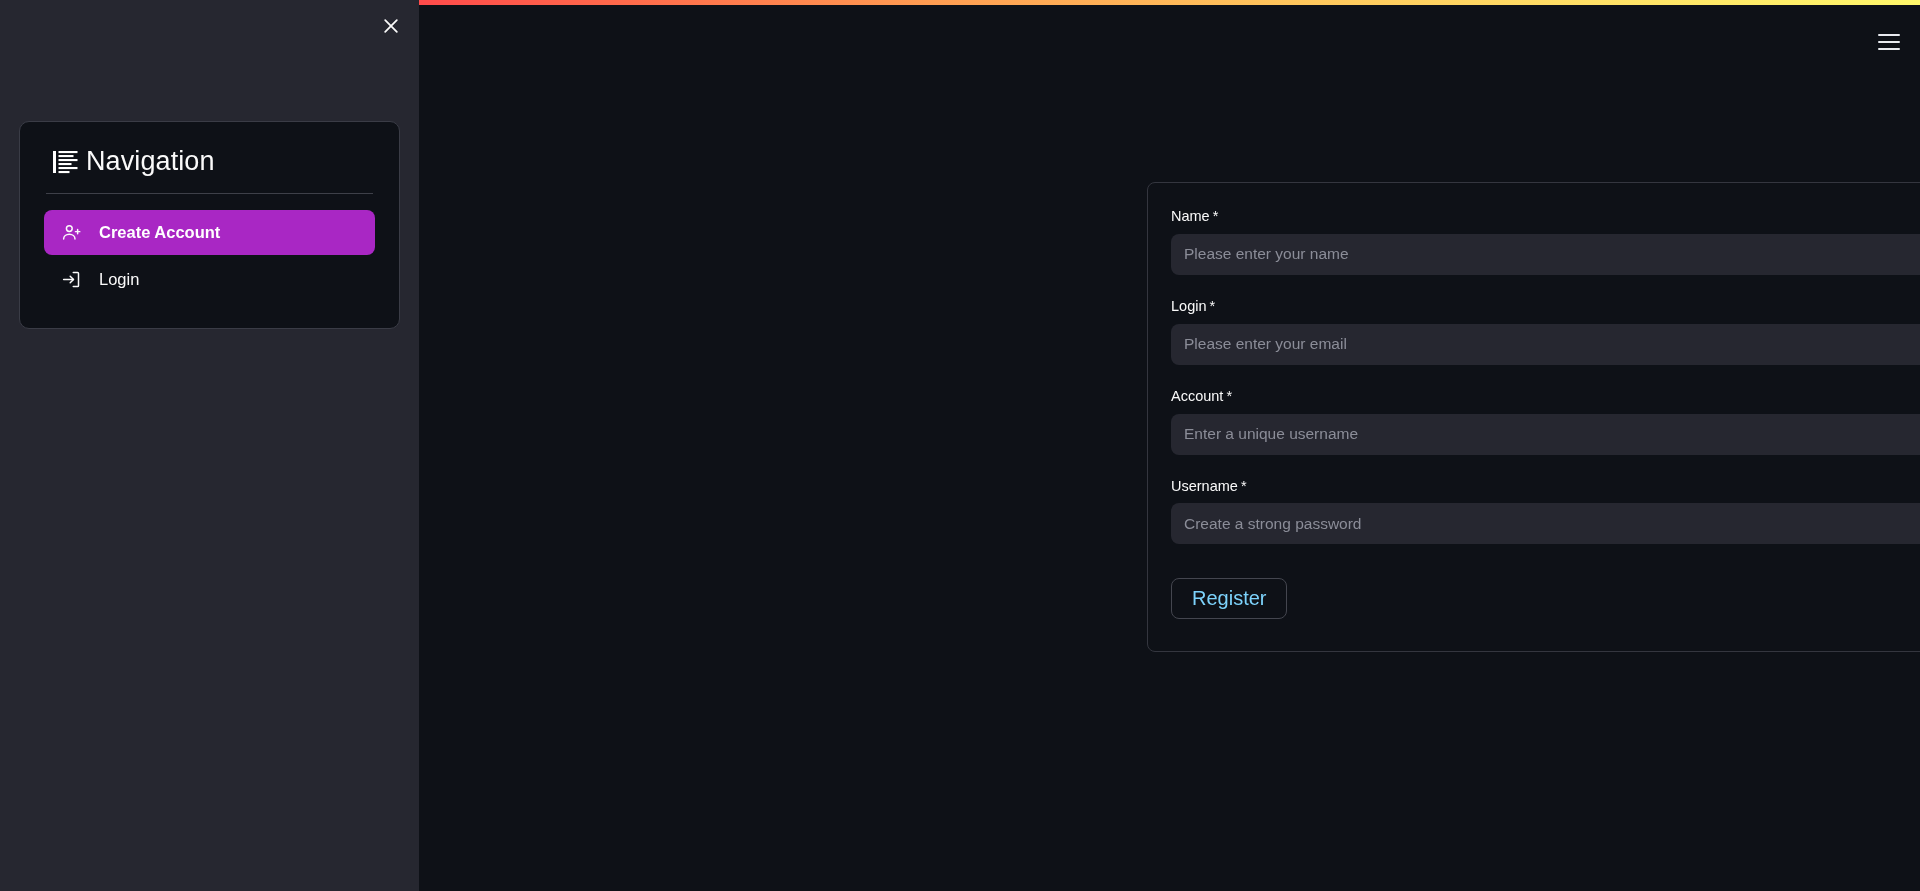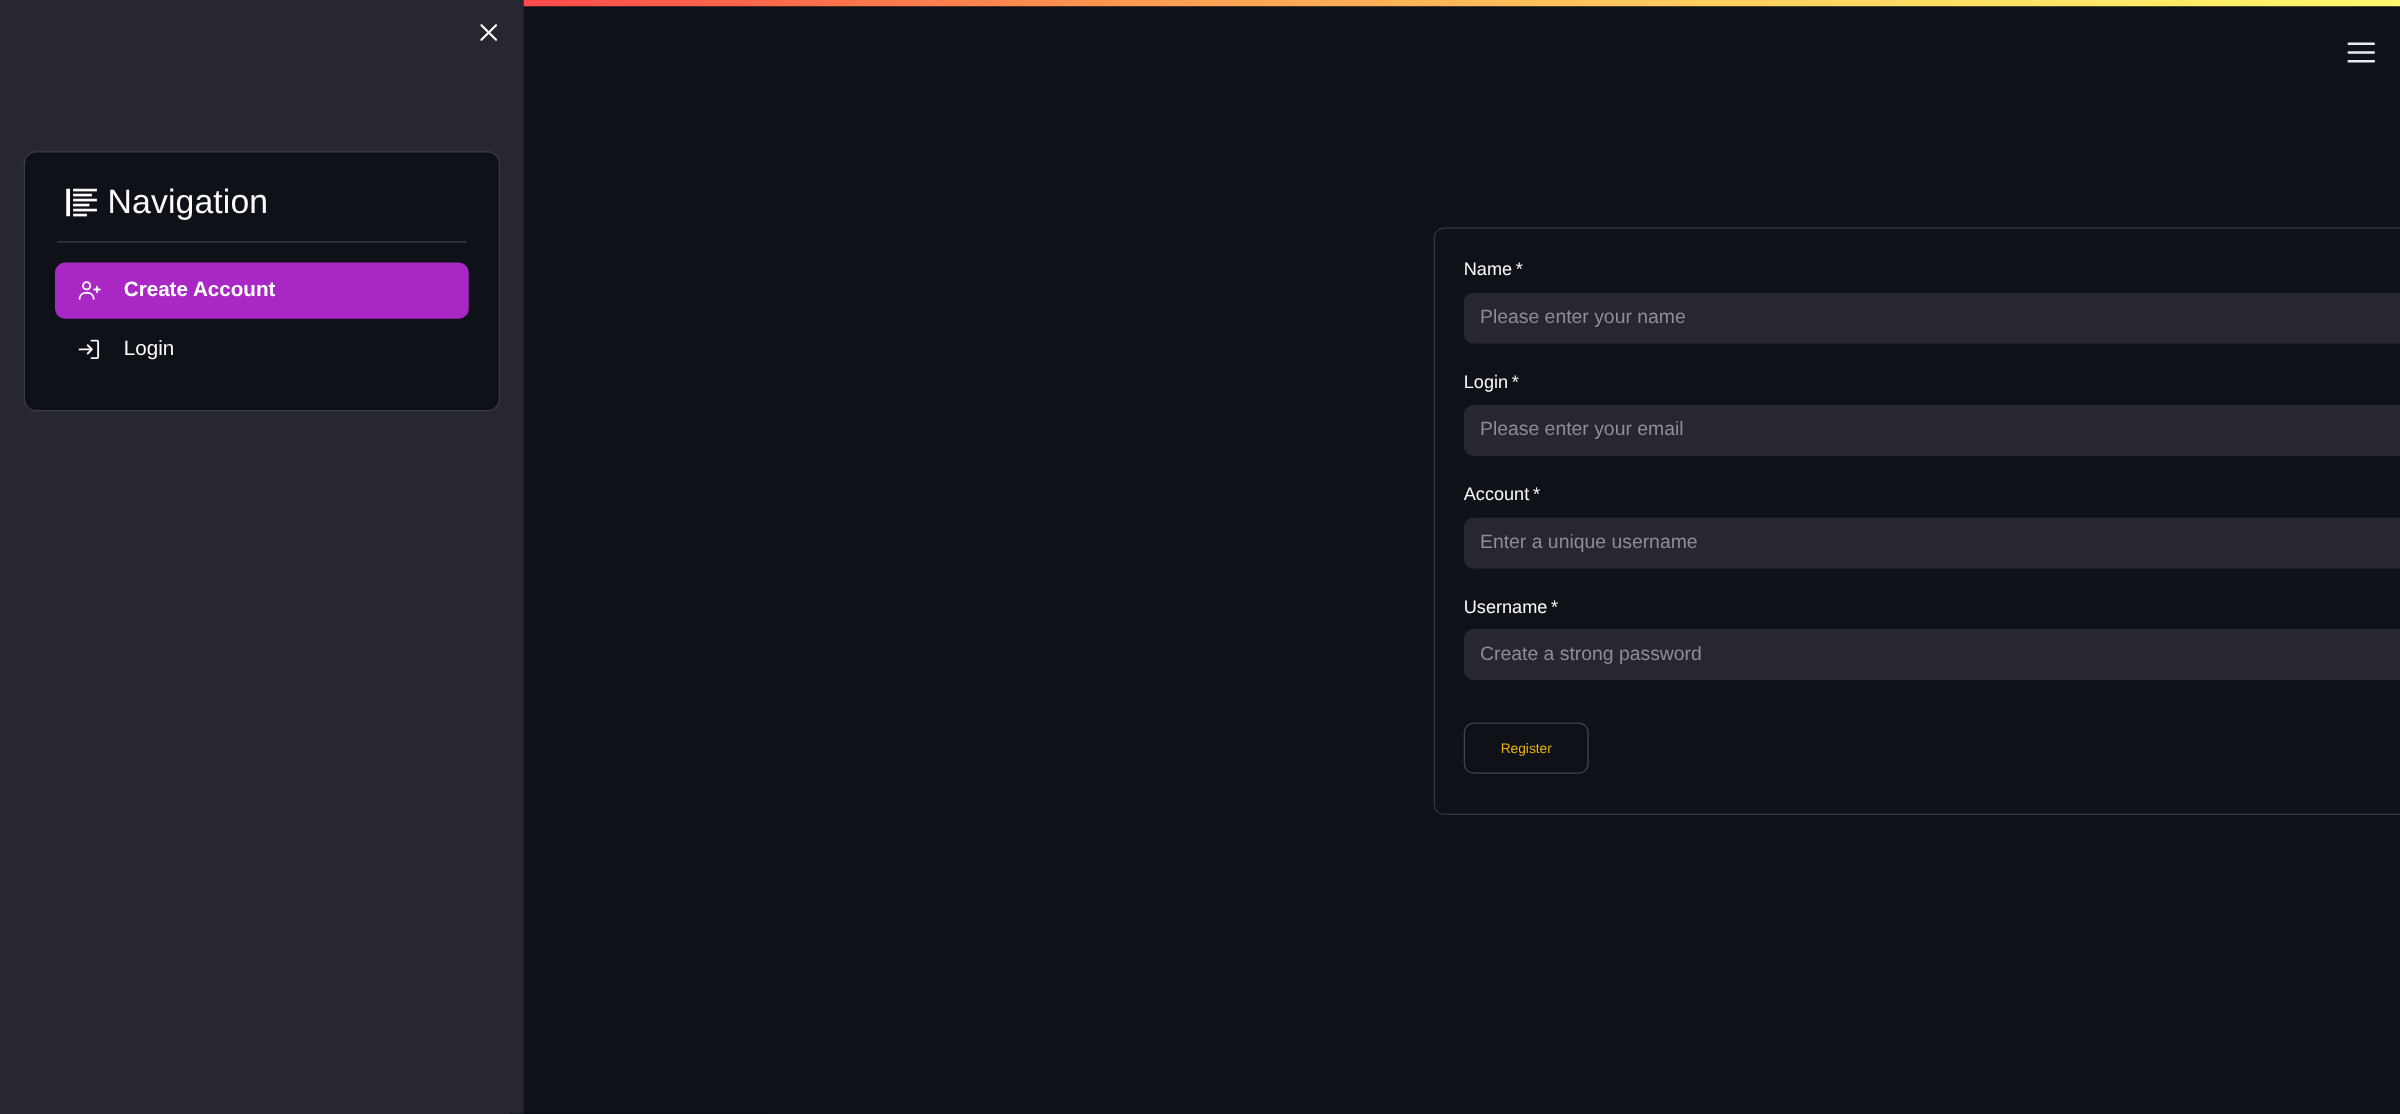--- a/index.html
+++ b/index.html
@@ -196,24 +196,24 @@
   }
   .text-input::placeholder { color: #8b8d98; }
   .text-input.has-icon { padding-right: 46px; }
 
   .form-actions { margin-top: 34px; }
   .register-btn {
     height: 41px;
     min-width: 100px;
     padding: 0 20px;
     background: #0e1117;
-    color: #eab308;
+    color: #7dd3fc;
     border: 1px solid #44464f;
     border-radius: 8px;
-    font-size: 11px;
+    font-size: 20px;
     font-family: "Liberation Sans", sans-serif;
     cursor: pointer;
   }
 </style>
 </head>
 <body>
 
 <div id="app">
 
   <div class="accent-bar"></div>

